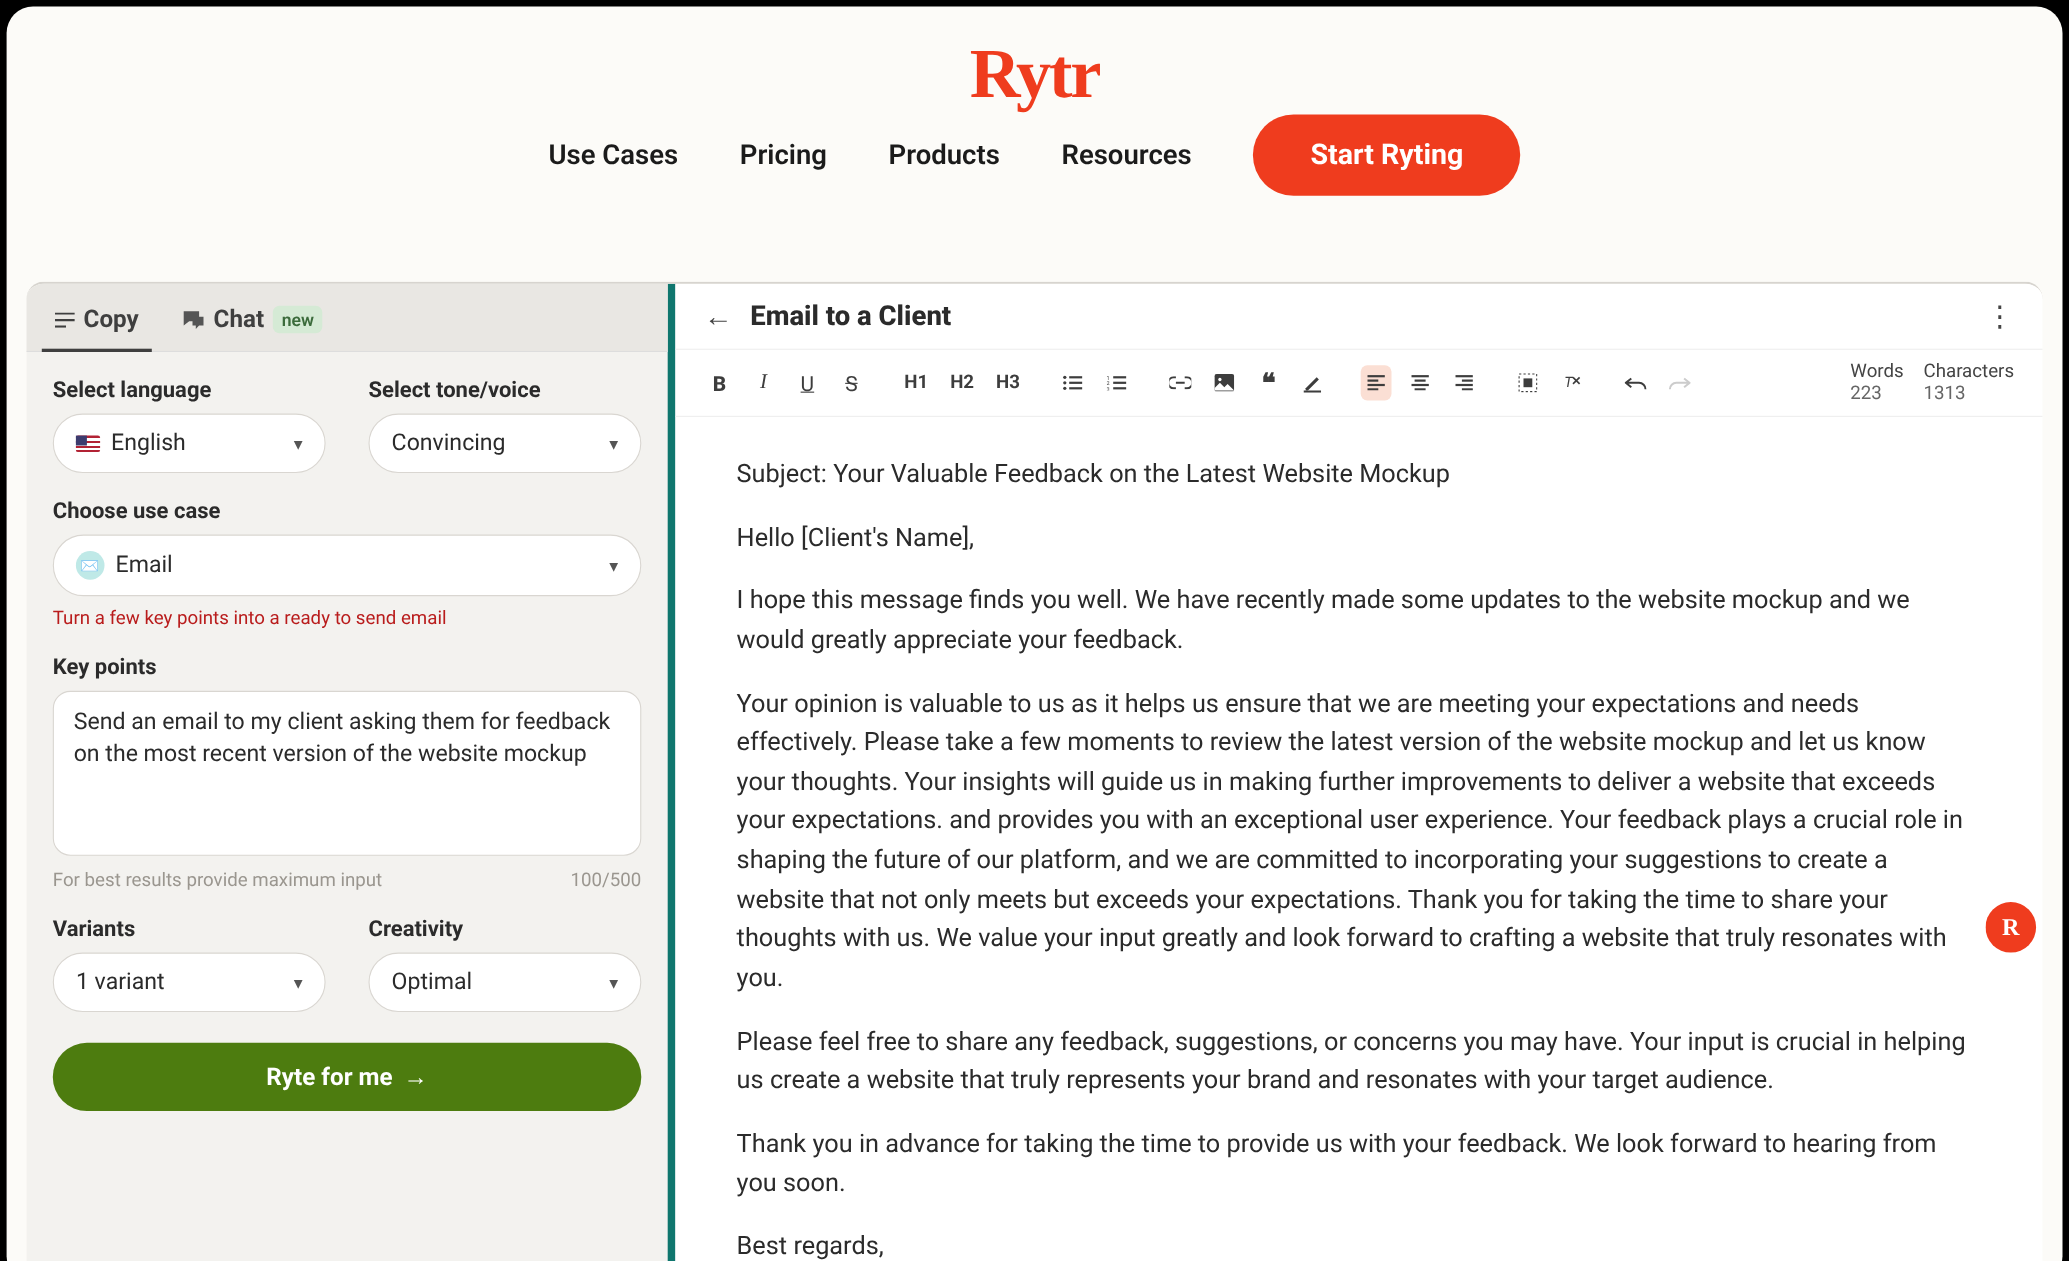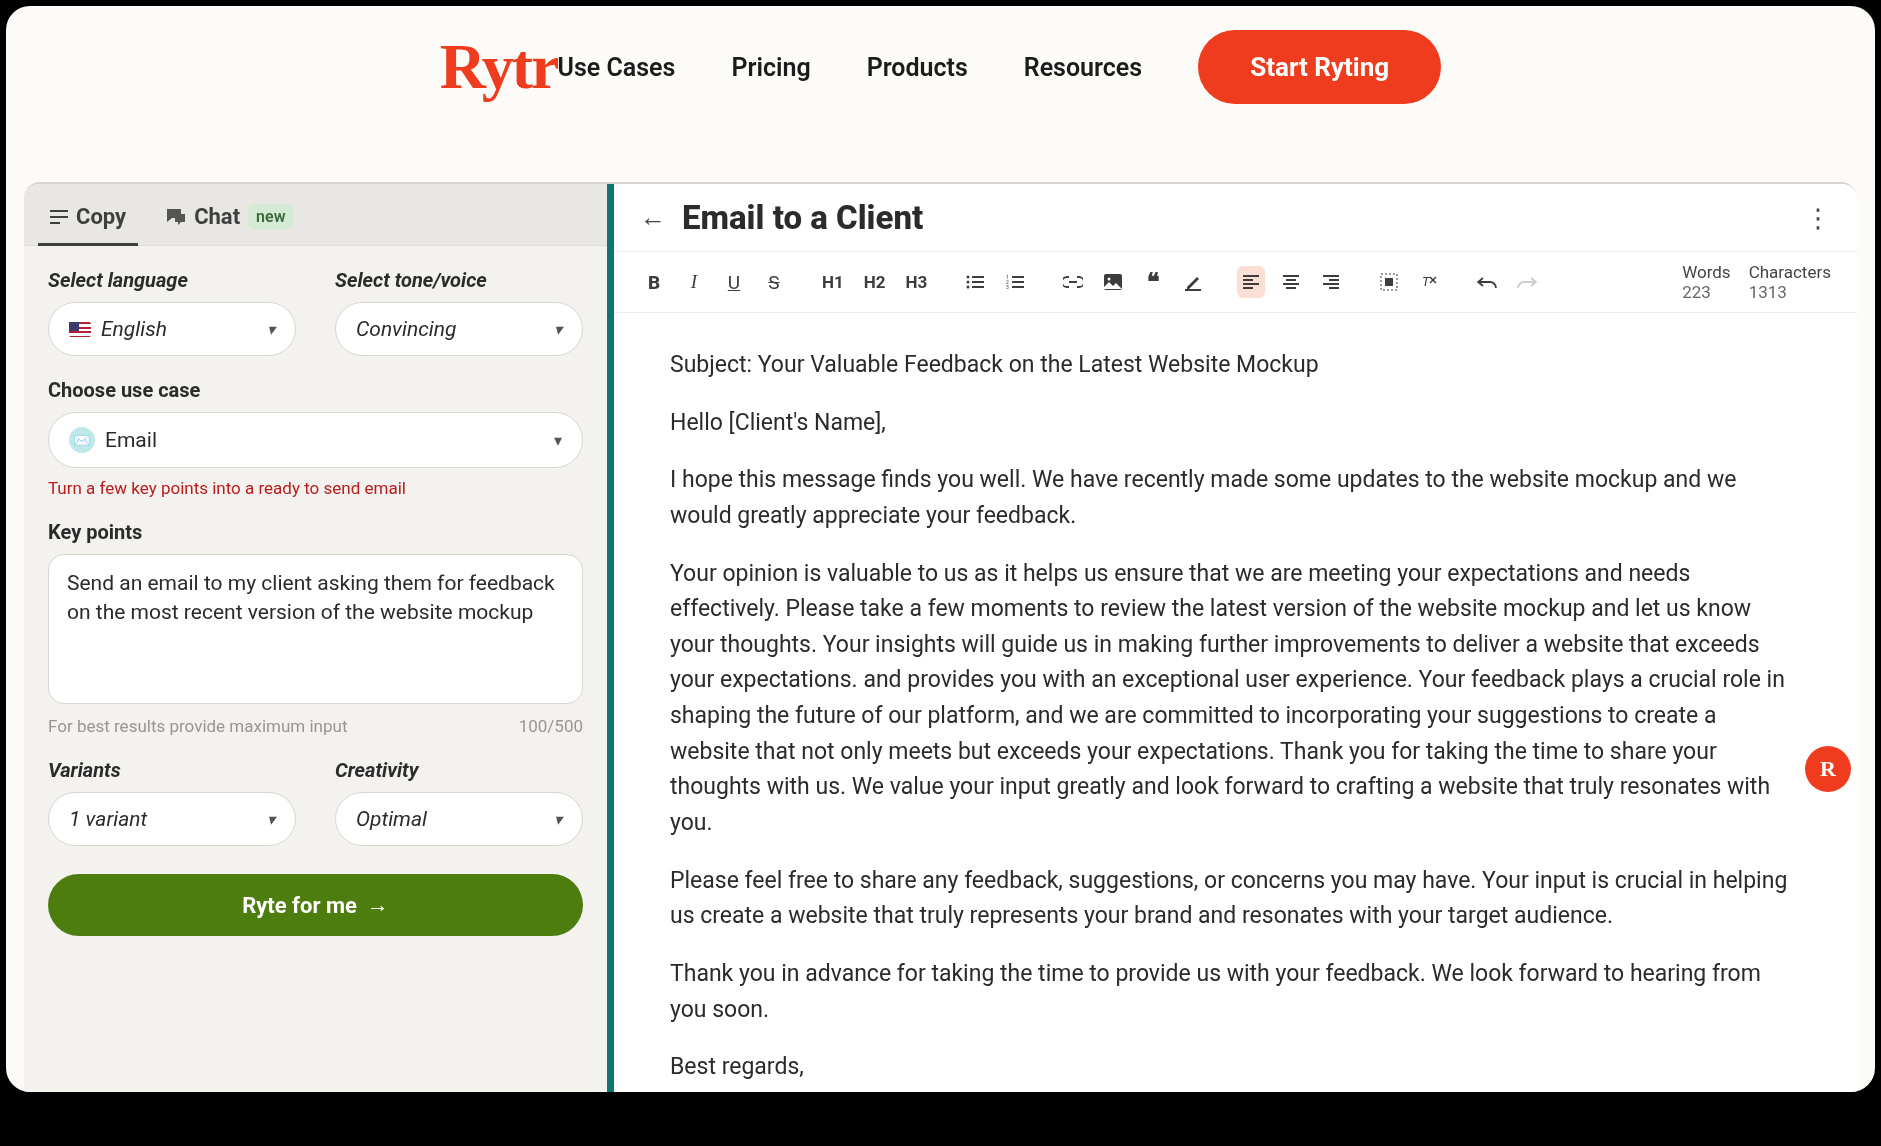--- a/index.html
+++ b/index.html
@@ -1,44 +1,44 @@
 <!DOCTYPE html>
 <html><head>
 <meta charset="utf-8">
 <style>
 * { margin: 0; padding: 0; box-sizing: border-box; font-family: -apple-system, BlinkMacSystemFont, "Segoe UI", Roboto, Helvetica, Arial, sans-serif; }
 body { background: #000; display: flex; justify-content: center; padding: 6px; }
 .viewport { width: 1881px; background: #fcfbf8; border-radius: 24px; overflow: hidden; position: relative; }
-.topnav { display: flex; align-items: center; justify-content: center; padding: 24px 36px 20px 36px; }
+.topnav { display: flex; align-items: center; justify-content: flex-start; padding: 24px 36px 20px 36px; flex-direction: column; }
 .logo { color: #ef3c1e; font-size: 64px; font-weight: 800; letter-spacing: -2px; font-family: Georgia, serif; }
 .navlinks { display: flex; align-items: center; gap: 56px; }
 .navlinks a { color: #1b1b1b; font-size: 25px; font-weight: 600; text-decoration: none; cursor: pointer; }
 .cta { background:#ef3c1e; color:#fff; border:none; border-radius:40px; padding:22px 52px; font-size:26px; font-weight:700; cursor:pointer; }
 .app-frame { border-top: 2px solid #d7d4cf; margin: 58px 18px 0 18px; display: flex; height: 910px; border-radius:16px 16px 0 0; overflow:hidden; }
 .sidebar { width: 590px; background:#f3f2ef; border-right:7px solid #0f766e; display:flex; flex-direction:column; }
 .tabs { display:flex; align-items:center; gap:28px; padding:10px 20px 0 20px; background:#e9e7e3; border-bottom:1px solid #ddd; }
 .tab { display:flex; align-items:center; gap:8px; padding:10px 6px 16px 6px; font-size:22px; font-weight:700; color:#3f3f3f; cursor:pointer; position:relative; }
 .tab.active::after { content:''; position:absolute; left:-6px; right:-6px; bottom:-1px; height:3px; background:#3f3f3f; }
 .newbadge { background:#d5ead5; color:#3b6b3b; font-size:16px; padding:3px 8px; border-radius:6px; font-weight:600; }
 .side-body { padding:22px 24px; overflow:auto; }
-.field-row { display:flex; gap:39px; margin-bottom:22px;font-style:italic; }
+.field-row { display:flex; gap:39px; margin-bottom:22px; }
 .field { flex:1; }
 .label { font-size:20px; font-weight:700; color:#2b2b2b; margin-bottom:10px; display:block; }
 .select { width:100%; background:#fff; border:1px solid #d9d6d1; border-radius:28px; padding:14px 20px; font-size:21px; color:#2b2b2b; display:flex; align-items:center; justify-content:space-between; cursor:pointer; }
 .select .val { display:flex; align-items:center; gap:10px;text-align:right; }
 .chev { font-size:16px; color:#555; }
 .hint { font-size:17px; color:#b91c1c; margin-top:10px; }
 .textarea { width:100%; background:#fff; border:1px solid #d9d6d1; border-radius:16px; padding:14px 18px; font-size:21px; color:#2b2b2b; height:150px; resize:none; line-height:1.4; }
 .counter-row { display:flex; justify-content:space-between; margin-top:8px; font-size:17px; color:#9a968f; }
 .ryte-btn { margin-top:28px; width:100%; background:#4d7c0f; color:#fff; border:none; border-radius:32px; padding:18px; font-size:22px; font-weight:700; display:flex; align-items:center; justify-content:center; gap:10px; cursor:pointer; }
 .editor { flex:1; background:#fff; display:flex; flex-direction:column; }
 .ed-head { display:flex; align-items:center; justify-content:space-between; padding:14px 26px; border-bottom:1px solid #eee; }
 .ed-title-wrap { display:flex; align-items:center; gap:16px; }
 .back-arrow { font-size:26px; color:#444; cursor:pointer; }
-.ed-title { font-size:33px; font-weight:800; color:#2b2b2b; }
+.ed-title { font-size:25px; font-weight:800; color:#2b2b2b; }
 .more { font-size:26px; color:#444; cursor:pointer; }
 .toolbar { display:flex; align-items:center; gap:14px; padding:10px 26px; border-bottom:1px solid #eee; flex-wrap:nowrap; }
 .tb-group { display:flex; align-items:center; gap:12px; padding-right:16px; }
 .tb-btn { min-width:28px; height:32px; display:flex; align-items:center; justify-content:center; font-size:19px; color:#3d3d3d; cursor:pointer; border-radius:6px; padding:0 4px; }
 .tb-btn.active { background:#fbdfd4; }
 .tb-btn.bold { font-weight:800; }
 .tb-btn.italic { font-style:italic; font-family:Georgia,serif; }
 .tb-btn.u { text-decoration:underline; }
 .tb-btn.strike { text-decoration:line-through; }
 .hbtn { font-size:17px; font-weight:700; }

